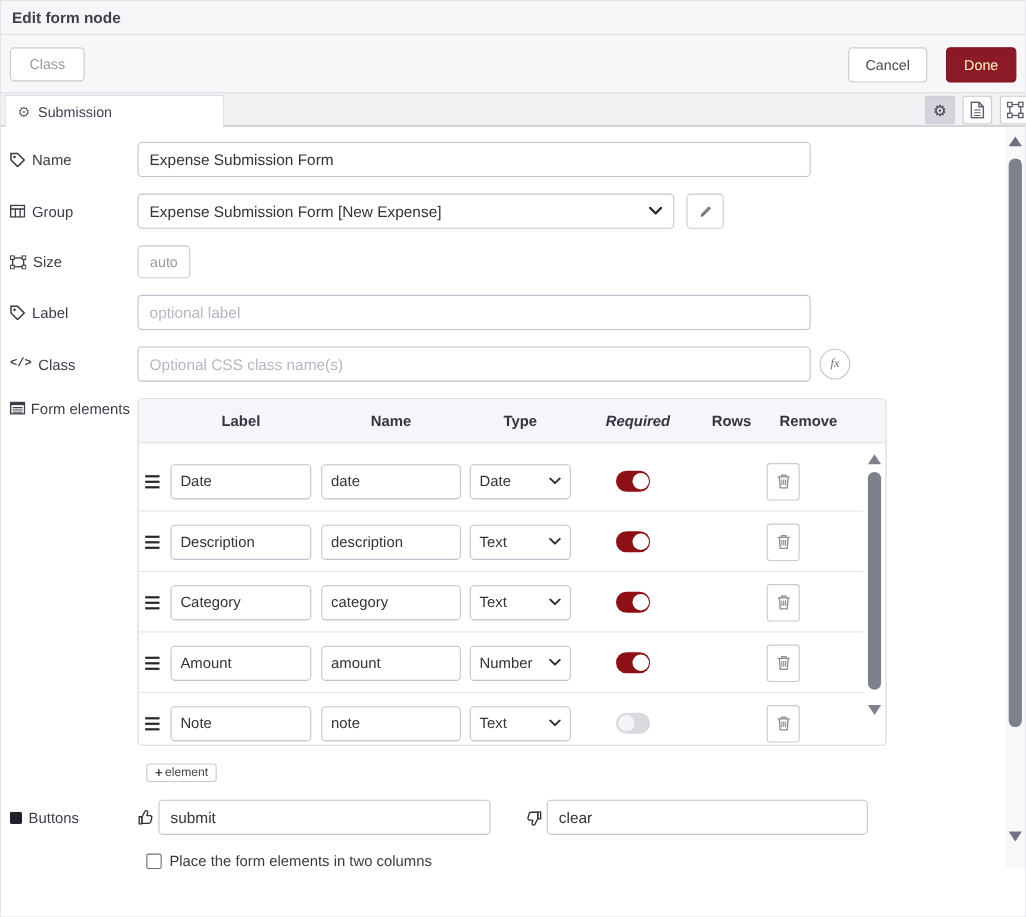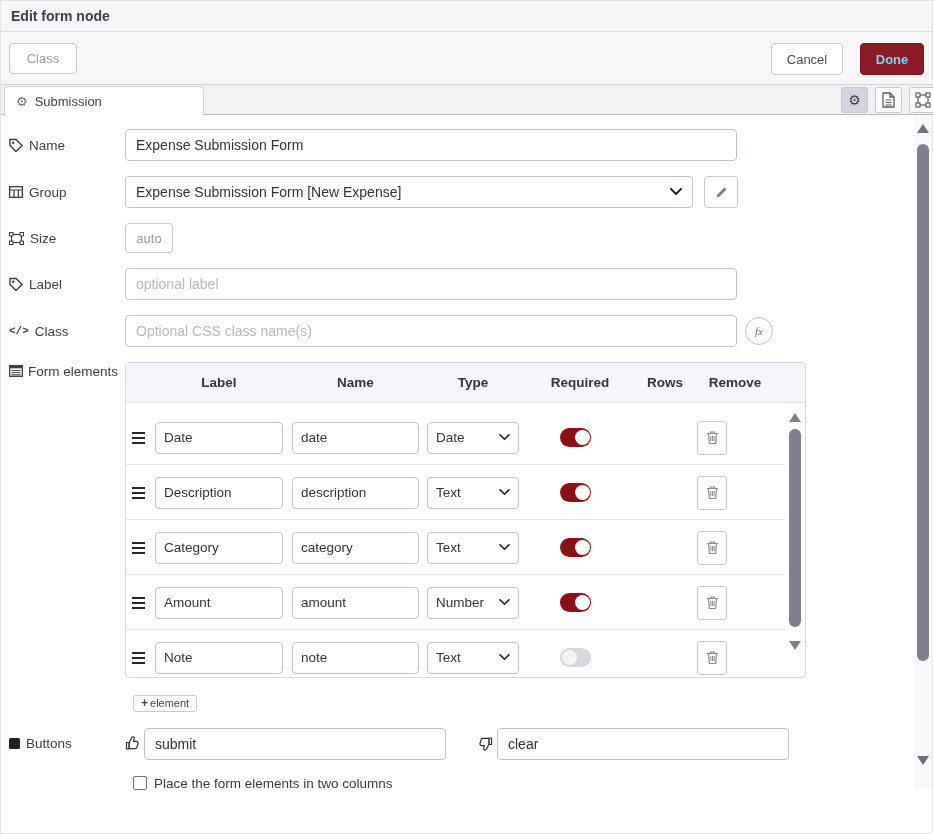--- a/index.html
+++ b/index.html
@@ -9,21 +9,21 @@
 
   
   .dlg-header { height:31px; background:#f6f6f9; border-bottom:1px solid #dcdce2; display:flex; align-items:center; padding-left:10px; flex:0 0 auto; }
   .dlg-title { font-size:14px; font-weight:bold; color:#3c3f4c; }
 
   
   .toolbar { height:53px; background:#f7f7fa; border-bottom:1px solid #d4d4da; position:relative; flex:0 0 auto; }
   .btn { display:inline-flex; align-items:center; justify-content:center; border:1px solid #c9c9d0; border-radius:4px; background:#fff; font-size:13px; color:#4a4a52; cursor:pointer; }
   .btn-delete { position:absolute; left:8px; top:11px; width:68px; height:31px; color:#9a9aa2; }
   .btn-cancel { position:absolute; right:89px; top:11px; width:72px; height:32px; }
-  .btn-done { position:absolute; right:8px; top:11px; width:64px; height:32px; background:#8c1a26; border-color:#7a1520; color:#7dd3fc;font-weight:bold; }
+  .btn-done { position:absolute; right:8px; top:11px; width:64px; height:32px; background:#8c1a26; border-color:#7a1520; color:#fef9c3; }
 
   
   .tabbar { height:30px; background:#f2f2f5; border-bottom:1px solid #b9b9c0; position:relative; flex:0 0 auto; z-index:3; }
   .tab-active { position:absolute; left:3px; top:1px; width:200px; height:30px; background:#fff; border:1px solid #d3d3da; border-bottom:1px solid #fff; border-radius:3px 3px 0 0; display:flex; align-items:center; gap:7px; padding-left:11px; font-size:13px; color:#3f4154; font-weight:500; }
   .tab-gear { font-size:13px; color:#6a6c78; line-height:1; }
   .tab-iconbtn { position:absolute; top:2px; width:27px; height:26px; border:1px solid #c9c9d0; border-radius:3px; background:#fff; display:flex; align-items:center; justify-content:center; color:#5a5c68; cursor:pointer; }
   .tab-iconbtn.active { background:#d4d4dd; color:#3e4049; }
   .tib-1 { left:840px; } .tib-2 { left:874px; } .tib-3 { left:908px; }
 
   
@@ -40,33 +40,33 @@
   .form-row.top { align-items:flex-start; }
   .flabel { width:116px; flex:0 0 116px; display:flex; align-items:center; gap:6px; font-size:13.5px; color:#3b3d49; }
   .flabel.wrap { display:block; line-height:1.55; }
   .flabel.wrap svg { vertical-align:-1px; margin-right:5px; }
   .ficon { color:#3a3c48; display:inline-flex; }
   input.txt { height:32px; border:1px solid #bfc3cc; border-radius:4px; padding:0 10px; font-size:14px; color:#333; font-family:inherit; outline:none; background:#fff; }
   input.txt::placeholder { color:#b4b8c2; }
   .w-main { width:612px; }
   .fakeselect { height:32px; border:1px solid #bfc3cc; border-radius:4px; background:#fff; display:flex; align-items:center; padding:0 10px; font-size:14px; color:#333; cursor:pointer; position:relative; }
   .fakeselect .chev { margin-left:auto; display:flex; }
-  .sel-group { width:568px; }
+  .sel-group { width:488px; }
   .sq-btn { width:34px; height:32px; border:1px solid #c9c9d0; border-radius:4px; background:#fff; display:flex; align-items:center; justify-content:center; margin-left:11px; cursor:pointer; color:#7a7c88; }
   .btn-auto { width:48px; height:30px; border:1px solid #c9c9d0; border-radius:4px; background:#fff; font-size:13px; color:#9a9aa2; cursor:pointer; }
   .fx-btn { width:28px; height:28px; border-radius:50%; border:1px solid #bfc3cc; background:#fff; margin-left:8px; display:flex; align-items:center; justify-content:center; font-family:"Liberation Serif",serif; font-style:italic; font-size:11px; color:#6a6c78; cursor:pointer; }
 
   
   .el-table { width:681px; border:1px solid #d6d6dd; border-radius:4px; overflow:hidden; background:#fff; }
   .el-head { height:40px; background:#f5f6fa; border-bottom:1px solid #e2e2e8; display:flex; align-items:center; font-size:13.5px; font-weight:bold; color:#33343f; }
   .hc { text-align:center; }
   .hc1 { width:157px; padding-left:29px; }
   .hc2 { width:136px; padding-left:9px; }
   .hc3 { width:100px; padding-left:8px; }
-  .hc4 { width:122px; }
+  .hc4 { width:122px;font-style:italic; }
   .hc5 { width:48px; }
   .hc6 { width:92px; }
   .el-body { height:274px; position:relative; overflow:hidden; padding-top:7px; }
   .el-row { height:55px; display:flex; align-items:center; position:relative; }
   .el-row::after { content:""; position:absolute; left:0; right:20px; bottom:0; border-bottom:1px solid #e4e4ea; }
   .el-row:last-child::after { border-bottom:none; }
   .drag { margin-left:6px; width:13px; height:12px; position:relative; cursor:grab; flex:0 0 13px; }
   .drag::before { content:""; position:absolute; left:0; top:0; width:13px; height:2px; background:#26262c; box-shadow:0 5px 0 #26262c, 0 10px 0 #26262c; }
   .cin { height:32px; border:1px solid #bfc3cc; border-radius:4px; padding:0 8px; font-size:13.5px; color:#333; font-family:inherit; outline:none; }
   .cin-label { width:128px; margin-left:10px; }

